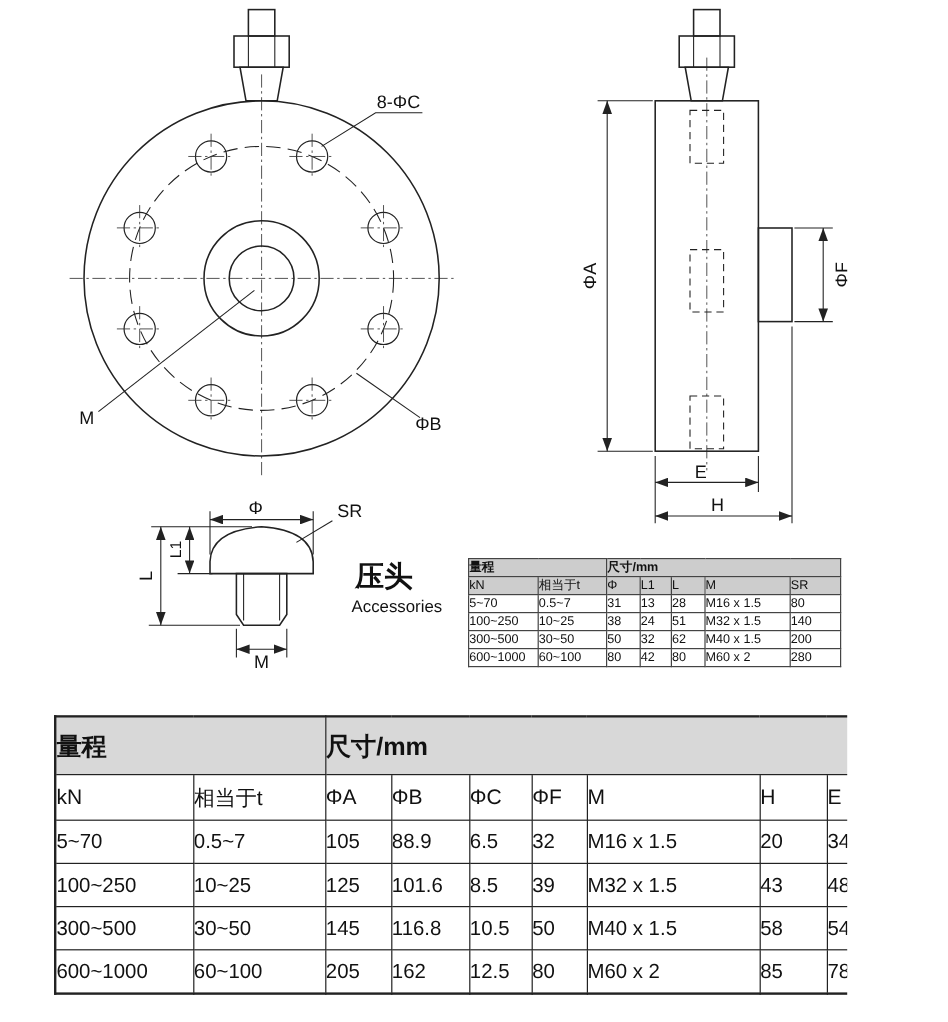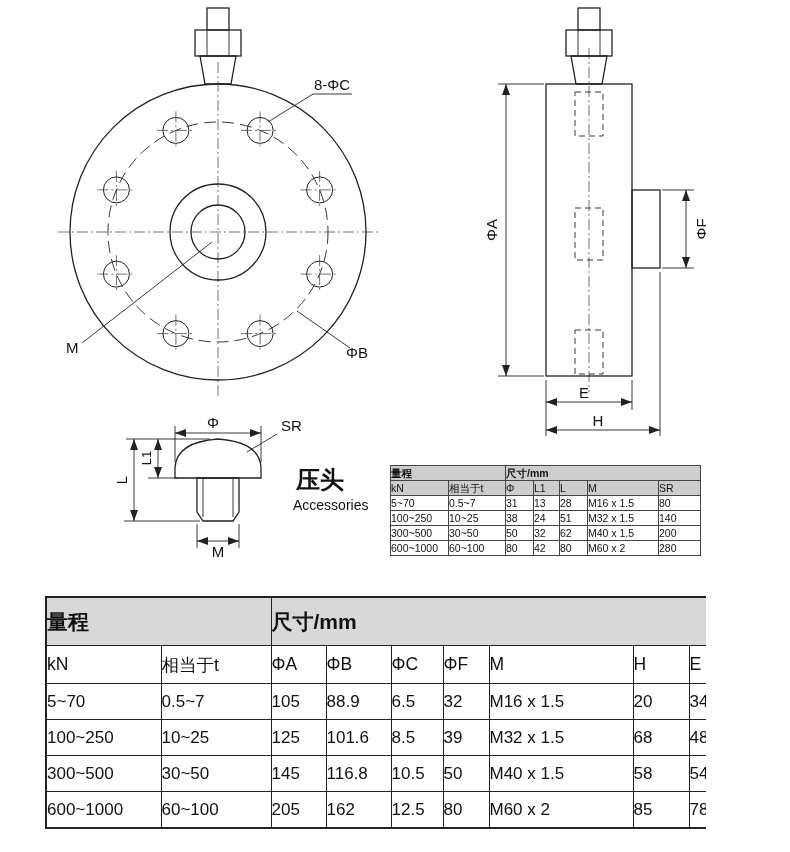--- a/index.html
+++ b/index.html
@@ -293,21 +293,21 @@
           <td>34</td>
         </tr>
         <tr>
           <td>100~250</td>
           <td>10~25</td>
           <td>125</td>
           <td>101.6</td>
           <td>8.5</td>
           <td>39</td>
           <td>M32 x 1.5</td>
-          <td>68</td>
+          <td>43</td>
           <td>48</td>
         </tr>
         <tr>
           <td>300~500</td>
           <td>30~50</td>
           <td>145</td>
           <td>116.8</td>
           <td>10.5</td>
           <td>50</td>
           <td>M40 x 1.5</td>

